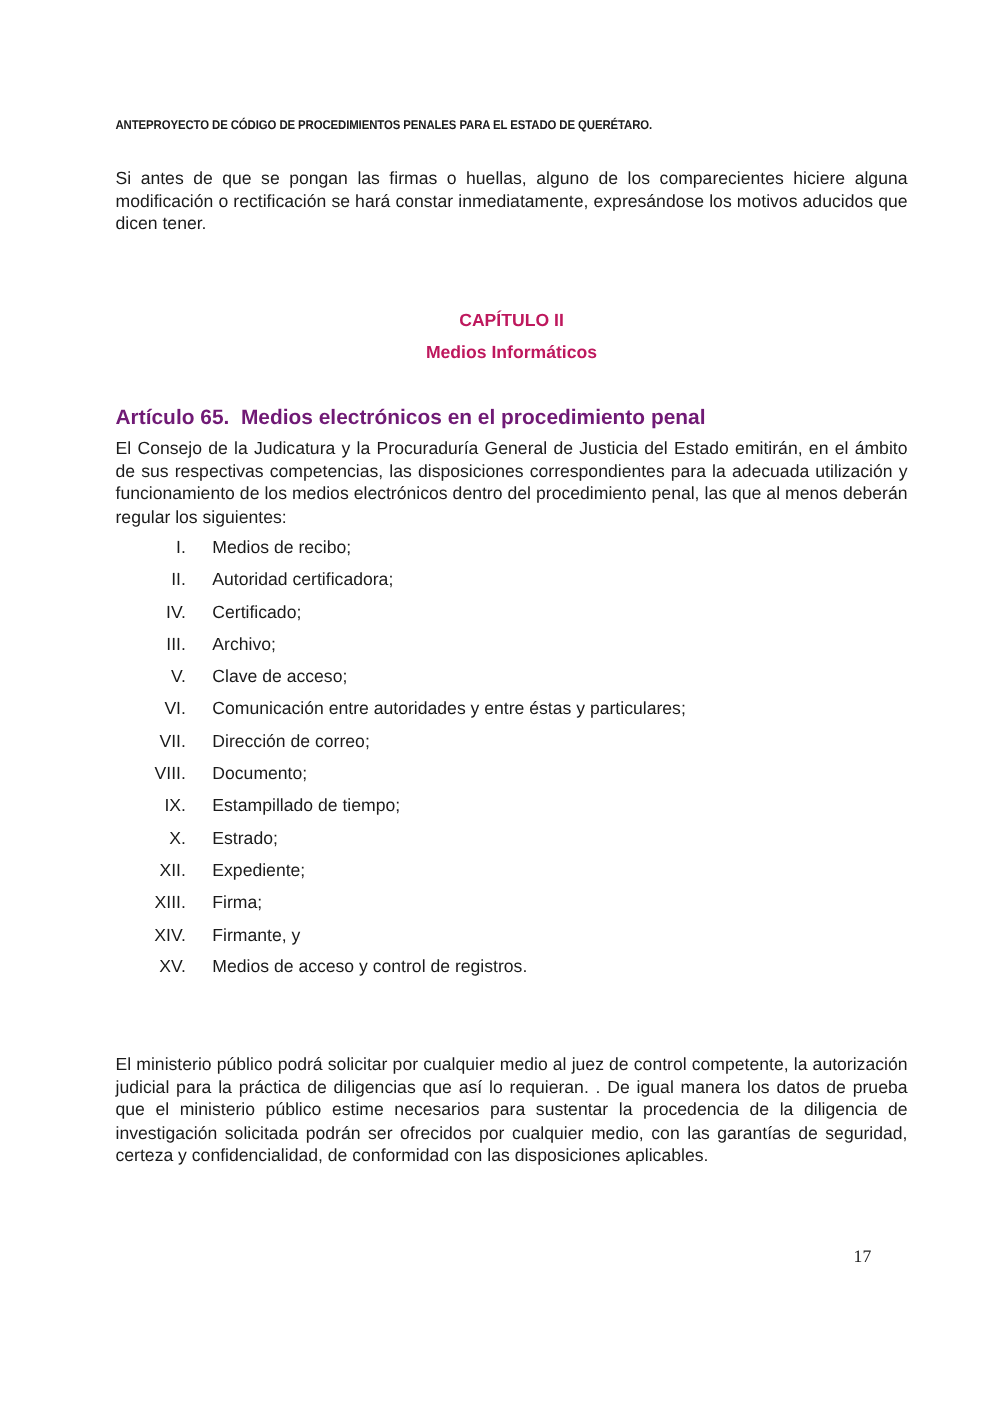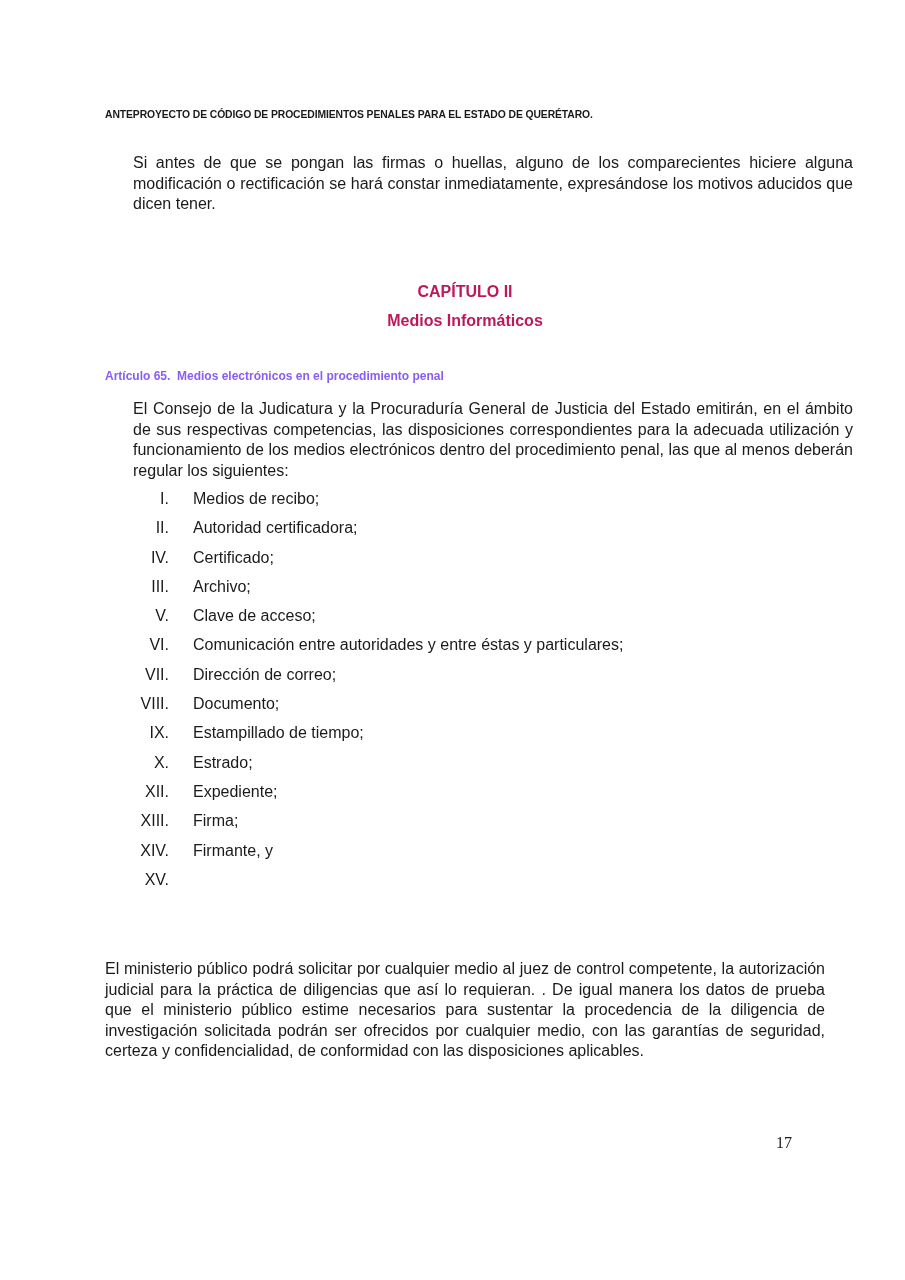--- a/index.html
+++ b/index.html
@@ -1,25 +1,25 @@
 <!DOCTYPE html>
 <html><head>
   <meta charset="utf-8">
   <style>
     html, body { margin: 0; padding: 0; background: #ffffff; }
     body { width: 905px; height: 1280px; position: relative; overflow: hidden; font-family: "Liberation Sans", sans-serif; color: #1a1a1a; }
     .page { position: absolute; left: 0; top: 0; width: 905px; height: 1127px; background: #fff; }
     .header { position: absolute; left: 105px; top: 108px; width: 720px; font-size: 11.5px; font-weight: bold; letter-spacing: -0.1px; transform: scaleX(0.9); transform-origin: left; white-space: nowrap; }
     .para { position: absolute; left: 105px; width: 720px; font-size: 16px; line-height: 20.5px; text-align: justify; }
-    .p1 { top: 153px; margin-left: 28px; }
+    .p1 { top: 153px; }
     .chapter { position: absolute; left: 105px; width: 720px; text-align: center; color: #be185d; font-weight: bold; font-size: 16px; }
     .ch-title { top: 283px; }
     .ch-sub { top: 312px; text-align: center; }
-    .article { position: absolute; left: 105px; top: 369px; color: #8b5cf6; font-weight: bold; font-size: 12px; }
-    .p2 { top: 399px; margin-left: 28px; }
+    .article { position: absolute; left: 105px; top: 369px; color: #701a75; font-weight: bold; font-size: 19px; }
+    .p2 { top: 399px; }
     .list { position: absolute; left: 105px; top: 489px; width: 720px; }
     .li { position: relative; height: 29.3px; font-size: 16px; line-height: 20px; }
     .li .num { position: absolute; right: 656px; text-align: right; }
     .li .txt { position: absolute; left: 88px; }
     .p3 { top: 959px; }
     .pagenum { position: absolute; left: 776px; top: 1134px; font-family: "Liberation Serif", serif; font-size: 16px; }
   </style>
 </head>
 <body>
 
@@ -79,18 +79,19 @@
     <div class="li">
         <span class="num">XIII.</span>
         <span class="txt">Firma;</span>
       </div>
     <div class="li">
         <span class="num">XIV.</span>
         <span class="txt">Firmante, y</span>
       </div>
     <div class="li">
         <span class="num">XV.</span>
+        <span class="txt">Medios de acceso y control de registros.</span>
       </div>
   </div>
 
   <div class="para p3">El ministerio público podrá solicitar por cualquier medio al juez de control competente, la autorización judicial para la práctica de diligencias que así lo requieran. .  De igual manera los datos de prueba que el ministerio público estime necesarios para sustentar la procedencia de la diligencia de investigación solicitada podrán ser ofrecidos por cualquier medio, con las garantías de seguridad, certeza y confidencialidad, de conformidad con las disposiciones aplicables.</div>
   <div class="pagenum">17</div>
 </div>
 
 </body></html>

